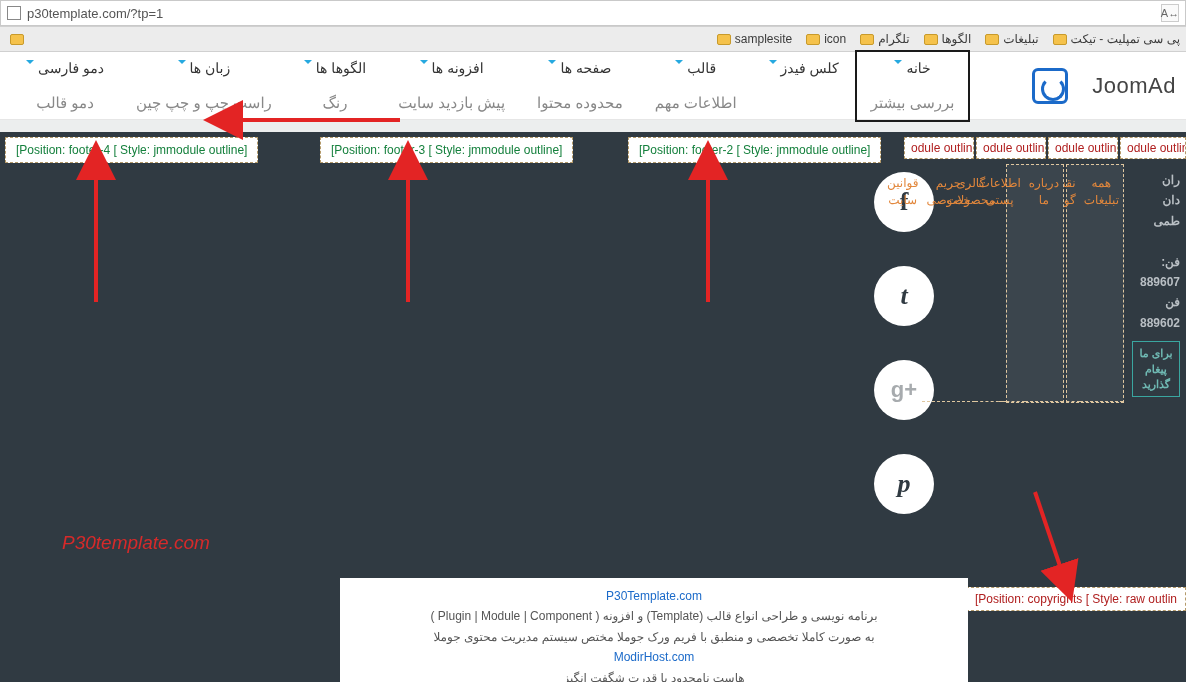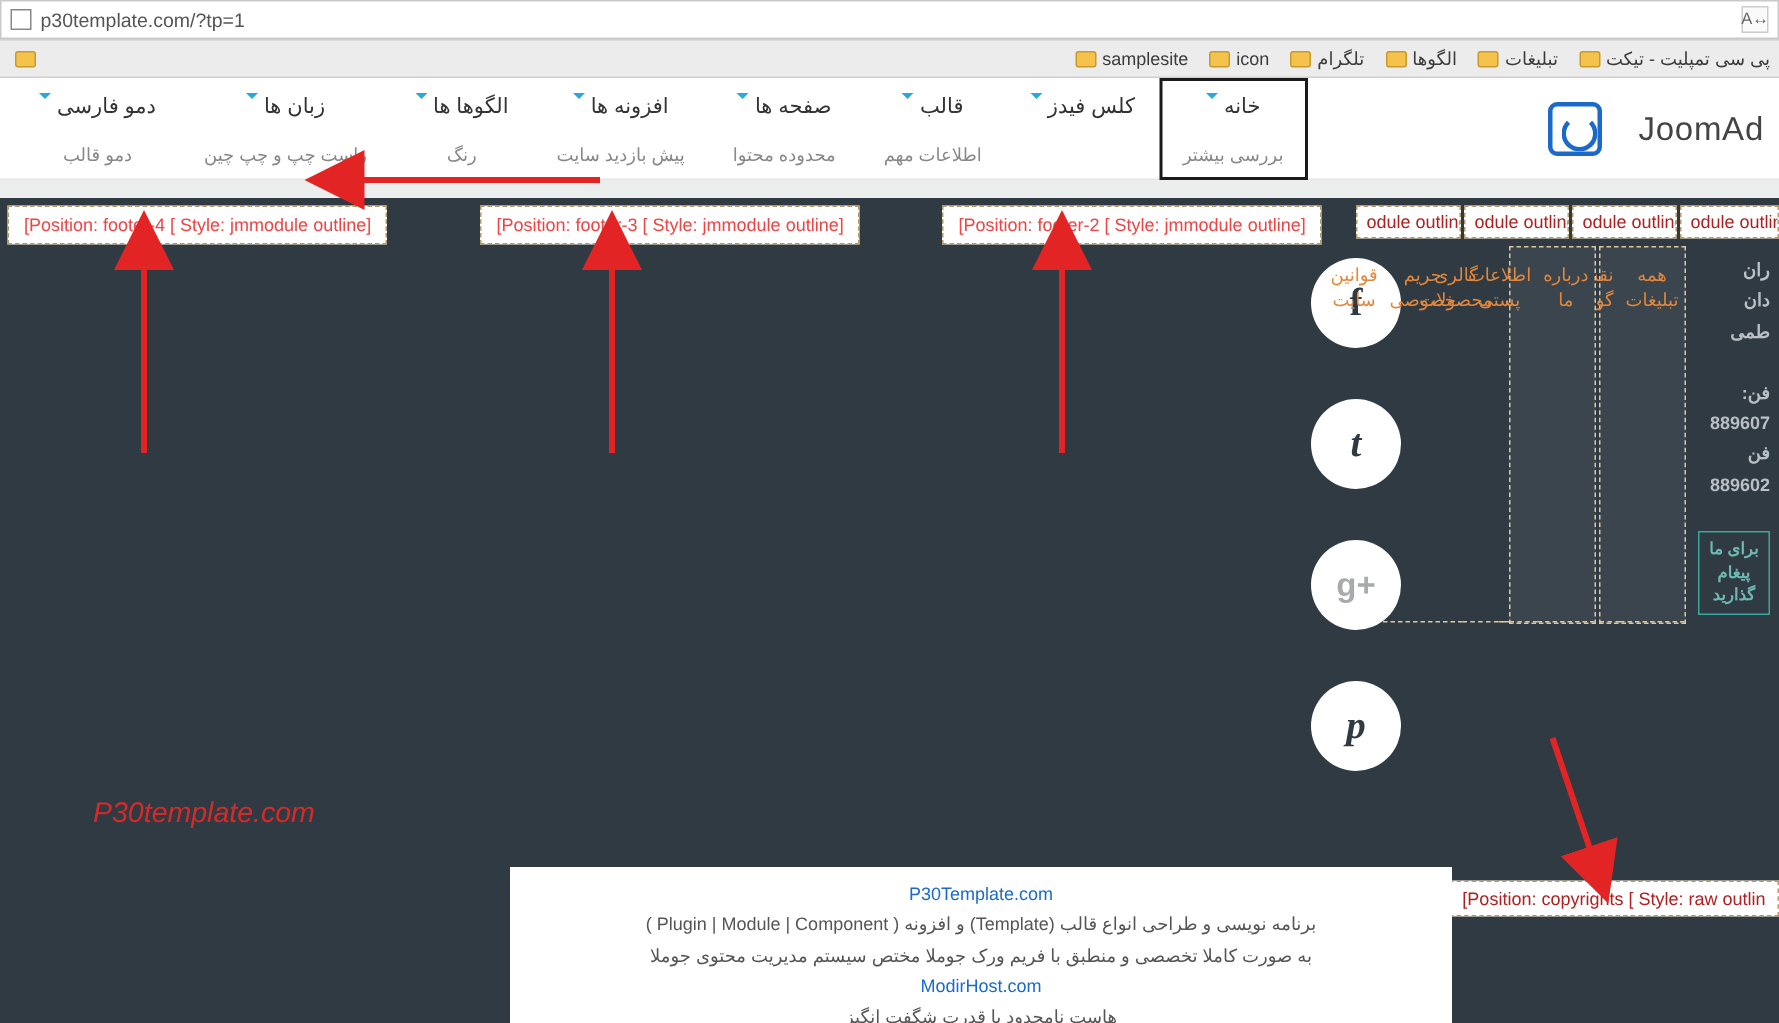--- a/index.html
+++ b/index.html
@@ -17,42 +17,42 @@
 .whitebar { height: 68px; background: #fff; display: flex; align-items: center; padding: 0 10px; border-bottom: 1px solid #e6e6e6; }
 .logo-slot { display: flex; align-items: center; gap: 24px; margin-left: auto; }
 .logo-slot .logo-sq { width: 36px; height: 36px; background: #fff; border: 3px solid #1b6ac9; border-radius: 6px; position: relative; }
 .logo-slot .logo-sq::after { content: ""; position: absolute; width: 18px; height: 18px; border: 3px solid #1b6ac9; border-radius: 50%; border-top-color: transparent; top: 6px; left: 6px; }
 .logo-slot .logo-txt { font-size: 22px; color: #444; font-weight: 400; letter-spacing: 0.5px; }
 
 .mainnav { display: flex; gap: 0; direction: rtl; }
 .mainnav .nav-item { padding: 8px 14px; text-align: center; cursor: pointer; border: 2px solid transparent; }
 .mainnav .nav-item.active { border: 2px solid #1a1a1a; }
 .mainnav .nav-item .top { font-size: 14px; color: #333; display: flex; align-items: flex-start; gap: 4px; justify-content: center; direction: rtl; }
-.mainnav .nav-item .sub { font-size: 12px; color: #888; margin-top: 18px; }
+.mainnav .nav-item .sub { font-size: 15px; color: #888; margin-top: 18px; }
 .mainnav .caret { width: 0; height: 0; border-left: 4px solid transparent; border-right: 4px solid transparent; border-top: 4px solid #26a9e0; }
 
 .gap { height: 12px; background: #eceeee; }
 
 .darkzone { position: relative; height: 550px; background: #303a42; }
-.pos-box { background: #fff; border: 1px dashed #b49a6a; color: #ef4444; font-size: 12px; padding: 5px 10px; white-space: nowrap; position: absolute; }
+.pos-box { background: #fff; border: 1px dashed #b49a6a; color: #15803d; font-size: 12px; padding: 5px 10px; white-space: nowrap; position: absolute; }
 .pb1 { left: 5px; top: 5px; }
 .pb2 { left: 320px; top: 5px; }
 .pb3 { left: 628px; top: 5px; }
 .pos-strip { position: absolute; top: 5px; right: 0; height: 22px; display: flex; gap: 2px; }
 .pos-frag { background: #fff; border: 1px dashed #b49a6a; color: #b02020; font-size: 12px; padding: 3px 6px; white-space: nowrap; overflow: hidden; }
 
 .social-col { position: absolute; right: 252px; top: 40px; display: flex; flex-direction: column; gap: 34px; }
 .social-btn { width: 60px; height: 60px; background: #fff; border-radius: 30px; display: flex; align-items: center; justify-content: center; color: #303a42; font-size: 26px; font-weight: bold; }
 
 .links-stack { position: absolute; right: 0; top: 32px; width: 250px; display: flex; direction: rtl; gap: 2px; font-size: 12px; color: #e2873c; }
 .links-stack .col { width: 58px; background: #3b454d; border: 1px dashed #dfc7a0; display: flex; flex-direction: row; }
 .links-stack .col .cell { padding: 10px 4px; text-align: center; border-bottom: 1px dashed #dfc7a0; line-height: 1.4; }
 .links-stack .col .cell:last-child { border-bottom: none; }
 .links-stack .side-info { width: 60px; padding: 6px; color: #b9bfc4; font-size: 12px; line-height: 1.7; text-align: right; font-weight: bold; }
-.msg-box { border: 1px solid #3aa6a0; color: #6fb9b3; padding: 4px; margin-top: 21px; font-size: 11px; text-align: center; line-height: 1.4; }
+.msg-box { border: 1px solid #3aa6a0; color: #6fb9b3; padding: 4px; margin-top: 8px; font-size: 11px; text-align: center; line-height: 1.4; }
 
 .watermark { position: absolute; left: 62px; top: 400px; color: #d62a2a; font-size: 19px; font-style: italic; }
 
 .copyright-pos { position: absolute; right: 0; top: 455px; background: #fff; border: 1px dashed #b49a6a; color: #b02020; font-size: 12px; padding: 4px 8px; text-align: right; }
 
 .copy-block { position: absolute; top: 446px; left: 340px; right: 218px; background: #fff; padding: 8px 16px; font-size: 12px; color: #555; text-align: center; direction: rtl; line-height: 1.7; }
 .copy-block .lnk { color: #1b6ac9; }
 
 </style>
 </head>

